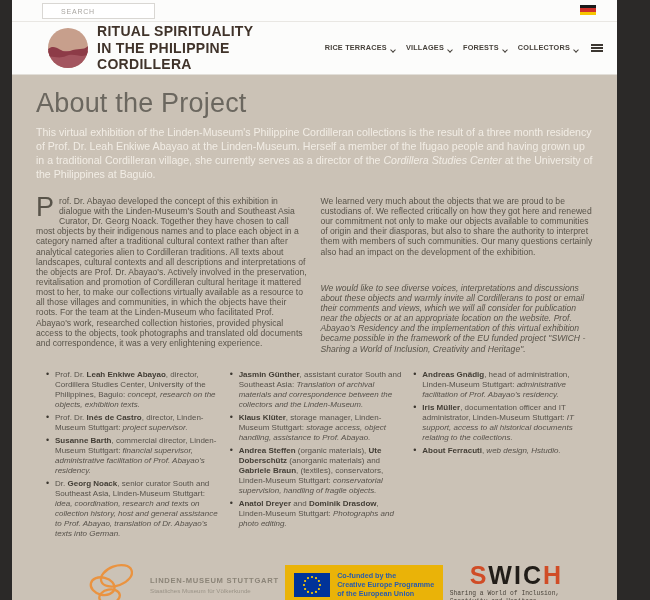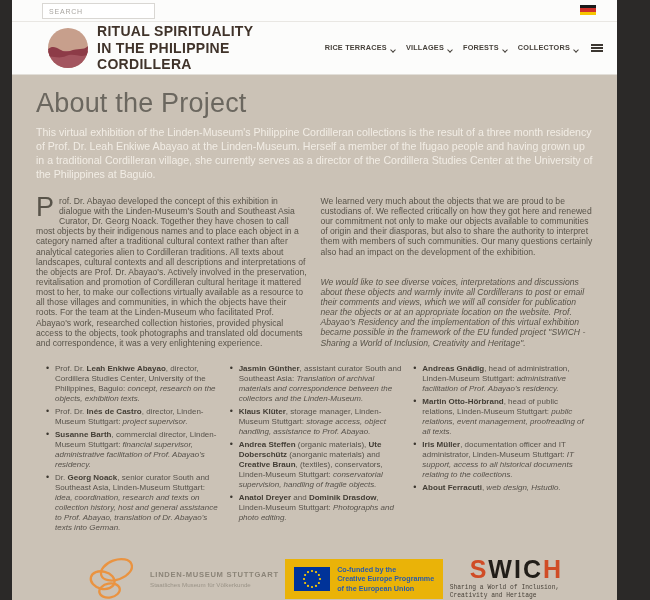--- a/index.html
+++ b/index.html
@@ -20,21 +20,21 @@
     height:22px; background:#fcfcfb;
     border-bottom:1px solid #e9e7e3;
     position:relative;
   }
   .search-input {
     position:absolute; left:30px; top:3px;
     width:113px; height:16px;
     border:1px solid #d9d7d3; background:#fff;
     font-family:"Liberation Sans", sans-serif;
     font-size:7px; letter-spacing:0.8px;
-    color:#8d8a86; padding:0 6px;
+    color:#8d8a86; padding:0 18px;
     outline:none;
   }
   .search-input::placeholder { color:#a9a6a1; }
   .flag-de {
     position:absolute; right:21px; top:5px;
     width:16px; height:10px;
     display:flex; flex-direction:column; cursor:pointer;
   }
   .flag-de div { flex:1; }
   .fd1 { background:#1a1a1a; }
@@ -76,34 +76,34 @@
   .content { padding:13px 24px 0 24px; }
   .page-title {
     font-size:27px; font-weight:400;
     color:#6b675f; letter-spacing:0.2px;
   }
   .intro {
     margin-top:7px;
     font-size:10.6px; line-height:1.32;
     color:#f2ede5;
   }
-  .intro .it { }
+  .intro .it { font-style:italic; }
   .body-cols { display:flex; gap:12px; margin-top:14px; }
   .bcol {
     flex:1;
     font-size:8.6px; line-height:1.18;
     color:#585349;
   }
   .dropcap {
     float:left;
     font-size:27px; line-height:20px;
     padding:1px 5px 0 0;
     color:#585349;
   }
-  .bcol p + p { margin-top:20px; }
+  .bcol p + p { margin-top:26px; }
   .italic-par { font-style:italic; }
   
   .credits {
     display:flex; gap:8px;
     margin-top:16px;
     padding:0 4px 0 10px;
   }
   .credits ul {
     flex:1; list-style:none;
     font-size:8px; line-height:1.25;
@@ -234,26 +234,25 @@
     <div class="credits">
       <ul>
           <li><span>Prof. Dr. </span><span class="seg-b">Leah Enkiwe Abayao</span><span>, director, Cordillera Studies Center, University of the Philippines, Baguio: </span><span class="seg-i">concept, research on the objects, exhibition texts.</span></li>
           <li><span>Prof. Dr. </span><span class="seg-b">Inés de Castro</span><span>, director, Linden-Museum Stuttgart: </span><span class="seg-i">project supervisor.</span></li>
           <li><span class="seg-b">Susanne Barth</span><span>, commercial director, Linden-Museum Stuttgart: </span><span class="seg-i">financial supervisor, administrative facilitation of Prof. Abayao's residency.</span></li>
           <li><span>Dr. </span><span class="seg-b">Georg Noack</span><span>, senior curator South and Southeast Asia, Linden-Museum Stuttgart: </span><span class="seg-i">idea, coordination, research and texts on collection history, host and general assistance to Prof. Abayao, translation of Dr. Abayao's texts into German.</span></li>
         </ul>
       <ul>
           <li><span class="seg-b">Jasmin Günther</span><span>, assistant curator South and Southeast Asia: </span><span class="seg-i">Translation of archival materials and correspondence between the collectors and the Linden-Museum.</span></li>
           <li><span class="seg-b">Klaus Klüter</span><span>, storage manager, Linden-Museum Stuttgart: </span><span class="seg-i">storage access, object handling, assistance to Prof. Abayao.</span></li>
-          <li><span class="seg-b">Andrea Steffen</span><span> (organic materials), </span><span class="seg-b">Ute Doberschütz</span><span> (anorganic materials) and </span><span class="seg-b">Creative Braun</span><span>, (textiles), conservators, Linden-Museum Stuttgart: </span><span class="seg-i">conservatorial supervision, handling of fragile objects.</span></li>
+          <li><span class="seg-b">Andrea Steffen</span><span> (organic materials), </span><span class="seg-b">Ute Doberschütz</span><span> (anorganic materials) and </span><span class="seg-b">Gabriele Braun</span><span>, (textiles), conservators, Linden-Museum Stuttgart: </span><span class="seg-i">conservatorial supervision, handling of fragile objects.</span></li>
           <li><span class="seg-b">Anatol Dreyer</span><span> and </span><span class="seg-b">Dominik Drasdow</span><span>, Linden-Museum Stuttgart: </span><span class="seg-i">Photographs and photo editing.</span></li>
         </ul>
       <ul>
           <li><span class="seg-b">Andreas Gnädig</span><span>, head of administration, Linden-Museum Stuttgart: </span><span class="seg-i">administrative facilitation of Prof. Abayao's residency.</span></li>
-          <li><span class="seg-b">Martin Otto-Hörbrand</span><span>, head of public relations, Linden-Museum Stuttgart: </span><span class="seg-i">public relations, event management, proofreading of all texts.</span></li>
           <li><span class="seg-b">Iris Müller</span><span>, documentation officer and IT administrator, Linden-Museum Stuttgart: </span><span class="seg-i">IT support, access to all historical documents relating to the collections.</span></li>
           <li><span class="seg-b">About Ferracuti</span><span>, </span><span class="seg-i">web design, Hstudio.</span></li>
         </ul>
     </div>
 
     <div class="footer-logos">
       <div class="linden">
         <svg width="58" height="46" viewBox="0 0 48 40">
           <g fill="none" stroke="#ea9340" stroke-width="2">
             <ellipse cx="27" cy="12" rx="14" ry="8.5" transform="rotate(-20 27 12)"></ellipse>

